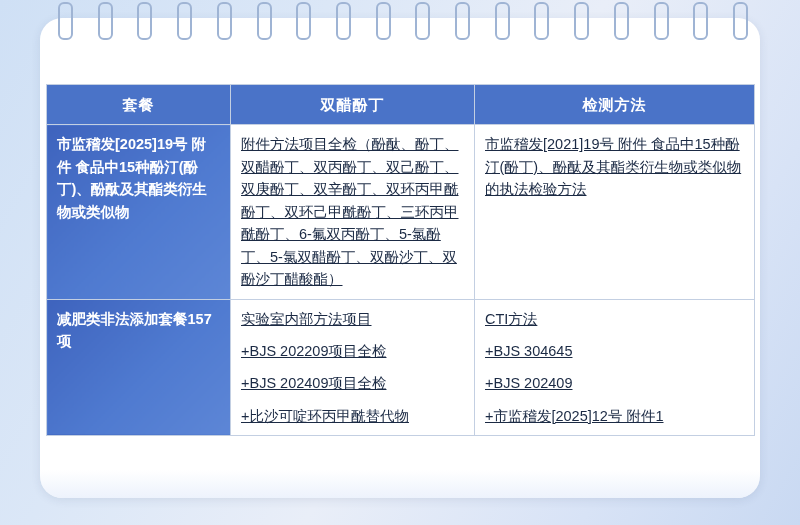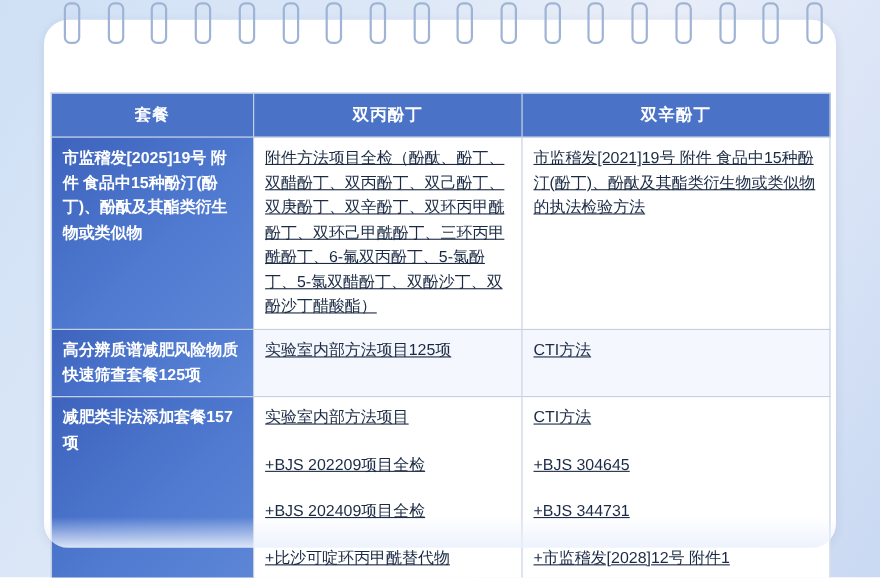--- a/index.html
+++ b/index.html
@@ -100,21 +100,21 @@
   }
   td.col-items, td.col-methods {
     background: #ffffff;
     text-decoration: underline;
   }
   tr.row-alt td.col-items,
   tr.row-alt td.col-methods {
     background: #f4f7fd;
   }
   .cell-line { display: block; }
-  .cell-line + .cell-line { margin-top: 20px; }
+  .cell-line + .cell-line { margin-top: 10px; }
 
   
   col.c1 { width: 184px; }
   col.c2 { width: 244px; }
   col.c3 { width: 280px; }
 
   
   #sheet-bottom-fade {
     position: absolute;
     left: 40px;
@@ -158,56 +158,47 @@
   <div id="table-wrap">
     <table class="price-table">
       <colgroup>
         <col class="c1">
         <col class="c2">
         <col class="c3">
       </colgroup>
       <thead>
         <tr>
           <th>套餐</th>
-          <th>双丙酚丁</th>
-          <th>双辛酚丁</th>
+          <th>双醋酚丁</th>
+          <th>检测方法</th>
         </tr>
       </thead>
       <tbody>
         <tr>
           <td class="col-package">市监稽发[2025]19号 附件 食品中15种酚汀(酚丁)、酚酞及其酯类衍生物或类似物</td>
           <td class="col-items">
             <span class="cell-line">附件方法项目全检（酚酞、酚丁、双醋酚丁、双丙酚丁、双己酚丁、双庚酚丁、双辛酚丁、双环丙甲酰酚丁、双环己甲酰酚丁、三环丙甲酰酚丁、6-氟双丙酚丁、5-氯酚丁、5-氯双醋酚丁、双酚沙丁、双酚沙丁醋酸酯）</span>
           </td>
           <td class="col-methods">
             <span class="cell-line">市监稽发[2021]19号 附件 食品中15种酚汀(酚丁)、酚酞及其酯类衍生物或类似物的执法检验方法</span>
-          </td>
-        </tr>
-        <tr class="row-alt">
-          <td class="col-package">高分辨质谱减肥风险物质快速筛查套餐125项</td>
-          <td class="col-items">
-            <span class="cell-line">实验室内部方法项目125项</span>
-          </td>
-          <td class="col-methods">
-            <span class="cell-line">CTI方法</span>
           </td>
         </tr>
         <tr>
           <td class="col-package">减肥类非法添加套餐157项</td>
           <td class="col-items">
             <span class="cell-line">实验室内部方法项目</span>
             <span class="cell-line">+BJS 202209项目全检</span>
             <span class="cell-line">+BJS 202409项目全检</span>
             <span class="cell-line">+比沙可啶环丙甲酰替代物</span>
           </td>
           <td class="col-methods">
             <span class="cell-line">CTI方法</span>
             <span class="cell-line">+BJS 304645</span>
-            <span class="cell-line">+BJS 344731</span>
-            <span class="cell-line">+市监稽发[2028]12号 附件1</span>
+            <span class="cell-line">+BJS 202409</span>
+            <span class="cell-line">+市监稽发[2025]12号 附件1</span>
           </td>
         </tr>
       </tbody>
     </table>
   </div>
 
   <div id="sheet-bottom-fade"></div>
 </div>
 
 </body></html>

